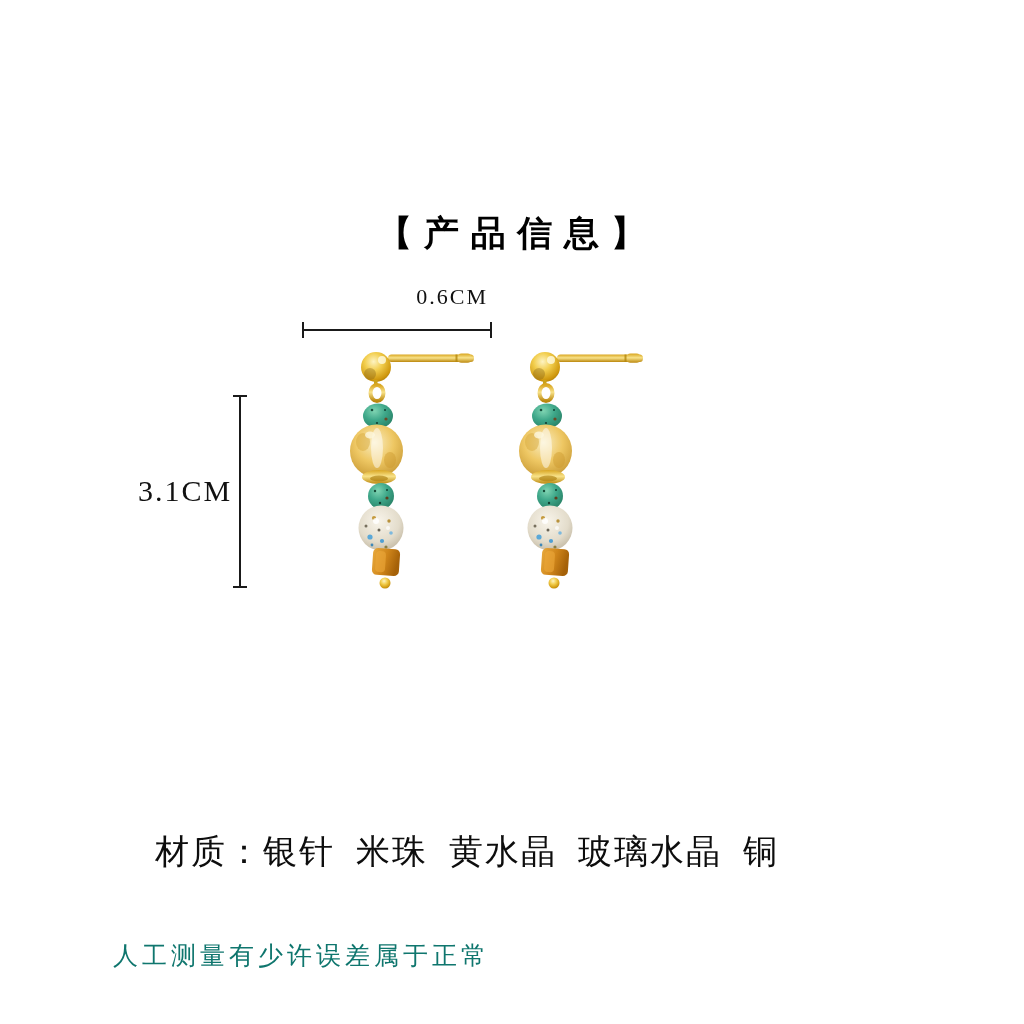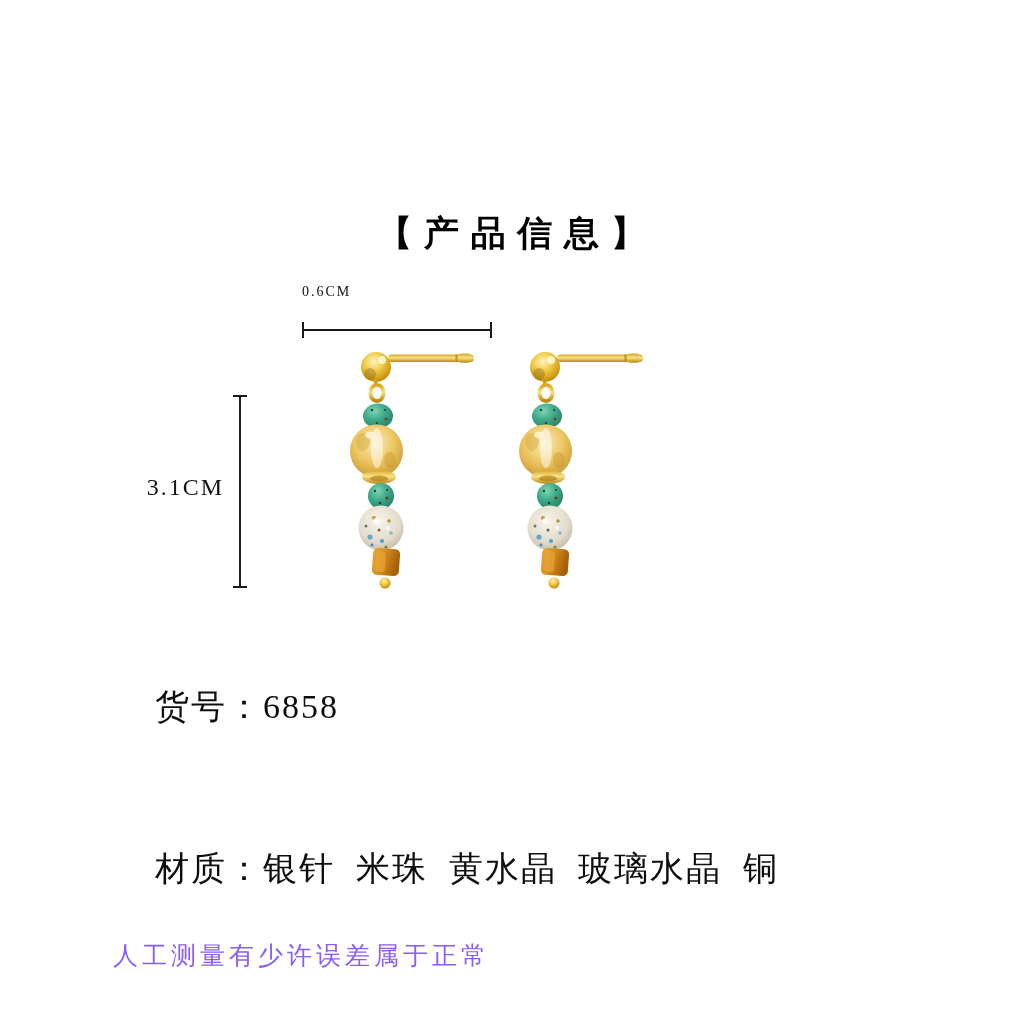--- a/index.html
+++ b/index.html
@@ -4,44 +4,44 @@
 <style>
   html,body{margin:0;padding:0;background:#ffffff;}
   .canvas{position:relative;width:1024px;height:1024px;background:#ffffff;overflow:hidden;
           font-family:"Liberation Serif","DejaVu Serif",serif;color:#111;}
 
   .page-title{position:absolute;top:210px;left:0;width:1024px;text-align:center;
               font-family:"Liberation Sans","DejaVu Sans",sans-serif;
               font-weight:bold;font-size:35px;letter-spacing:1px;color:#000;}
 
   
-  .width-label{position:absolute;left:302px;top:284px;width:186px;text-align:left;
-               font-size:14px;letter-spacing:2px;}
+  .width-label{position:absolute;left:302px;top:284px;width:186px;text-align:right;
+               font-size:22px;letter-spacing:2px;}
   .h-measure{position:absolute;left:302px;top:322px;width:186px;height:16px;
              border-left:2px solid #1a1a1a;border-right:2px solid #1a1a1a;}
   .h-measure::before{content:"";position:absolute;left:0;right:0;top:7px;height:2px;background:#1a1a1a;}
 
   
   .v-measure{position:absolute;left:233px;top:395px;width:14px;height:189px;
              border-top:2px solid #1a1a1a;border-bottom:2px solid #1a1a1a;}
   .v-measure::before{content:"";position:absolute;top:0;bottom:0;left:6px;width:2px;background:#1a1a1a;}
   .height-label{position:absolute;left:138px;top:474px;width:86px;text-align:right;
-                font-size:24px;letter-spacing:2px;}
+                font-size:30px;letter-spacing:2px;}
 
   .earrings{position:absolute;left:330px;top:340px;}
 
   .spec-row{position:absolute;left:113px;font-size:34px;letter-spacing:2px;white-space:pre;color:#0d0d0d;}
   .spec-0{top:646px;}
   .spec-1{top:721px;}
-  .spec-2{top:808px;}
+  .spec-2{top:791px;}
   .spec-3{top:862px;}
   .spec-row .lbl,.spec-row .val{white-space:pre;}
 
   .note{position:absolute;left:113px;top:939px;font-size:25px;letter-spacing:4px;
-        color:#8b5cf6;white-space:pre;}
+        color:#0f766e;white-space:pre;}
 </style>
 </head>
 <body>
 
 <div class="canvas">
 
   <div class="page-title">【 产 品 信 息 】</div>
 
   <div class="width-label">0.6CM</div>
   <div class="h-measure"></div>
@@ -134,22 +134,19 @@
       <g transform="rotate(4 56 222)">
         <rect x="42.5" y="208.5" width="27" height="27" rx="5" fill="url(#amber)"></rect>
         <rect x="45.5" y="211.5" width="10" height="21" rx="4" fill="#eda93a" opacity="0.6"></rect>
       </g>
 
       <circle cx="55" cy="243" r="5.5" fill="url(#goldBall)"></circle>
     </g>
     <use href="#earringL" x="169"></use>
   </svg>
 
-  <div class="spec-row spec-0">
-    <span class="lbl">货号：</span><span class="val">6858</span>
-  </div>
   <div class="spec-row spec-2">
     <span class="lbl">材质：</span><span class="val">银针  米珠  黄水晶  玻璃水晶  铜</span>
   </div>
 
   <div class="note">人工测量有少许误差属于正常</div>
 
 </div>
 
 </body></html>

